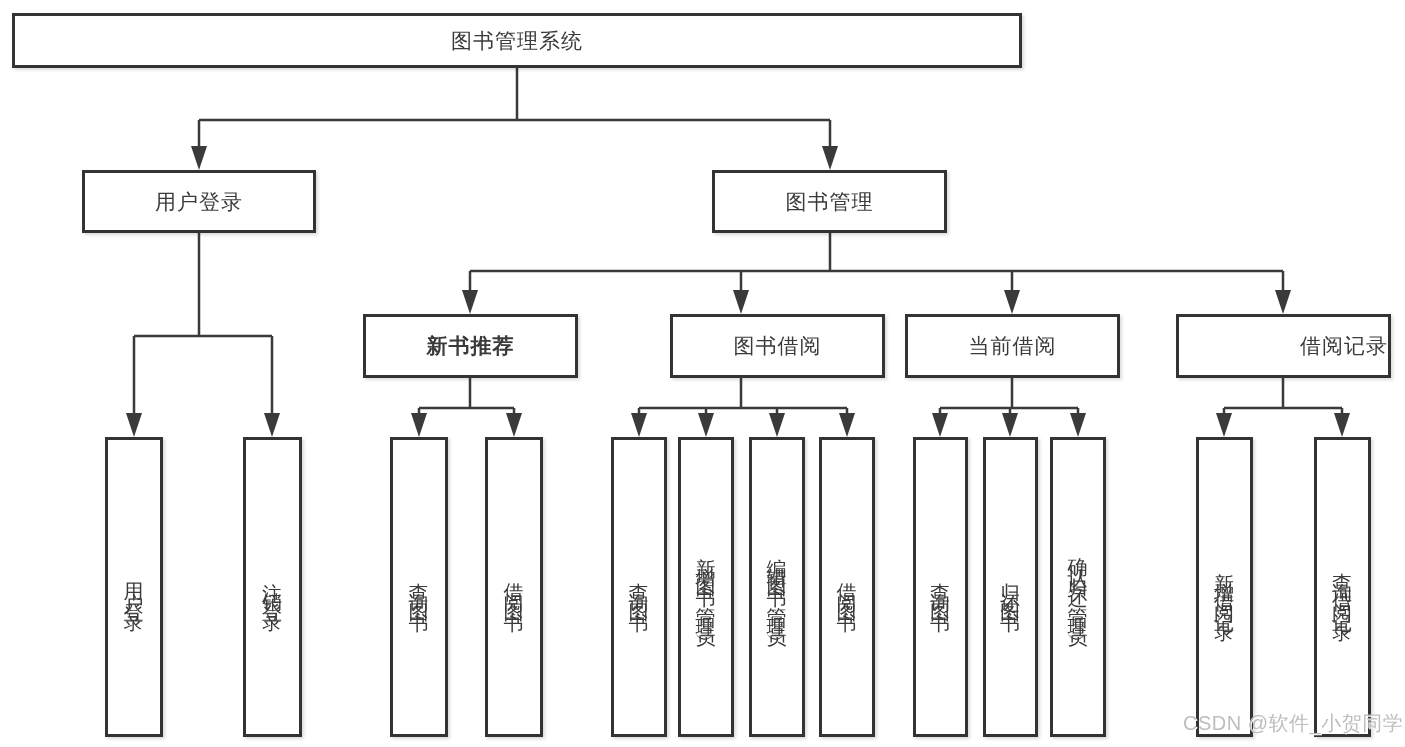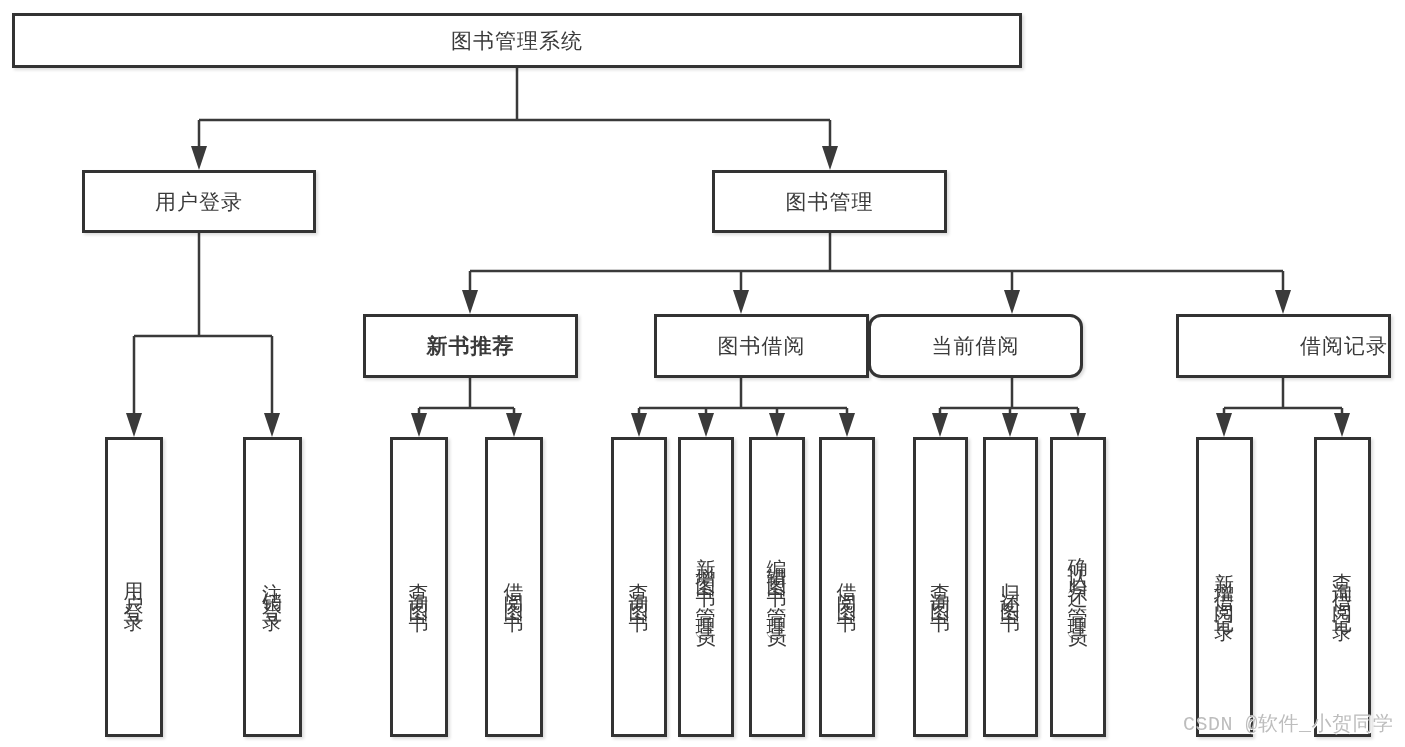--- a/index.html
+++ b/index.html
@@ -20,34 +20,33 @@
     writing-mode:vertical-rl;text-orientation:mixed;
     font-size:20px;letter-spacing:10px;line-height:1;white-space:nowrap;
   }
   
   .n-root{left:12px;top:13px;width:1010px;height:55px;}
   
   .n-user{left:82px;top:170px;width:234px;height:63px;}
   .n-mgmt{left:712px;top:170px;width:235px;height:63px;}
   
   .n-l3{top:314px;width:215px;height:64px;}
-  .n-new{left:363px;font-weight:bold;} .n-bor{left:654px;} .n-cur{left:868px;border-radius:13px;} .n-rec{left:1176px;justify-content:flex-end;}
+  .n-new{left:363px;font-weight:bold;} .n-bor{left:670px;} .n-cur{left:905px;} .n-rec{left:1176px;justify-content:flex-end;}
   
   .leaf{top:437px;height:300px;}
   .a1{left:105px;width:58px;} .a2{left:243px;width:59px;}
   .b1{left:390px;width:58px;} .b2{left:485px;width:58px;}
   .c1{left:611px;width:56px;} .c2{left:678px;width:56px;}
   .c3{left:749px;width:56px;} .c4{left:819px;width:56px;}
   .d1{left:913px;width:55px;} .d2{left:983px;width:55px;} .d3{left:1050px;width:56px;}
   .e1{left:1196px;width:57px;} .e2{left:1314px;width:57px;}
   .watermark{
     position:absolute;left:1183px;top:710px;z-index:5;
     font-size:20px;color:#bdbdbd;letter-spacing:0.5px;white-space:nowrap;
     text-shadow:1px 1px 0 #ffffff;
-    font-family:Liberation Mono, monospace;
   }
 </style>
 </head>
 <body>
 
 <div class="canvas">
 
   <svg class="connectors" width="1405" height="747" viewBox="0 0 1405 747" xmlns="http://www.w3.org/2000/svg">
     <g>
       <path d="M517 68 V120 M199 120 H830 M199 120 V148 M830 120 V148"></path>

